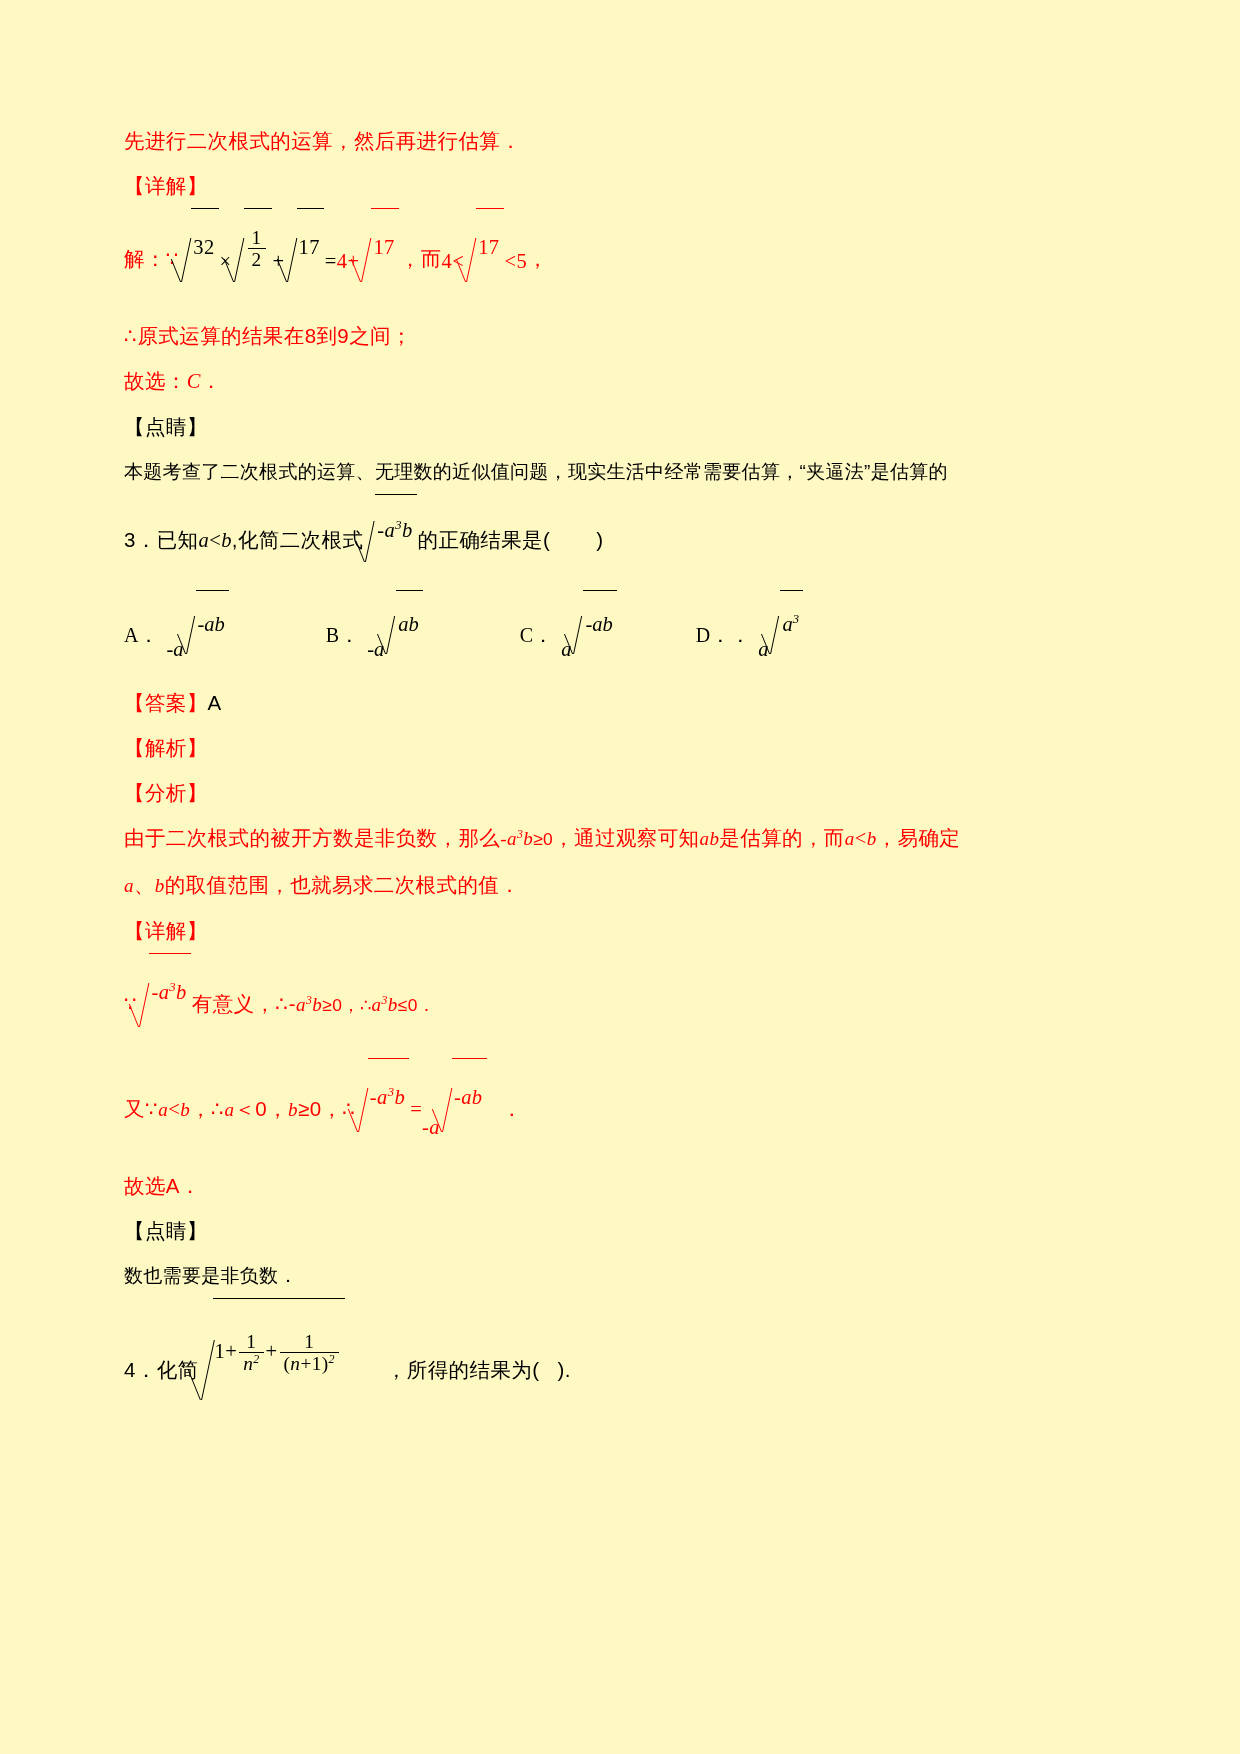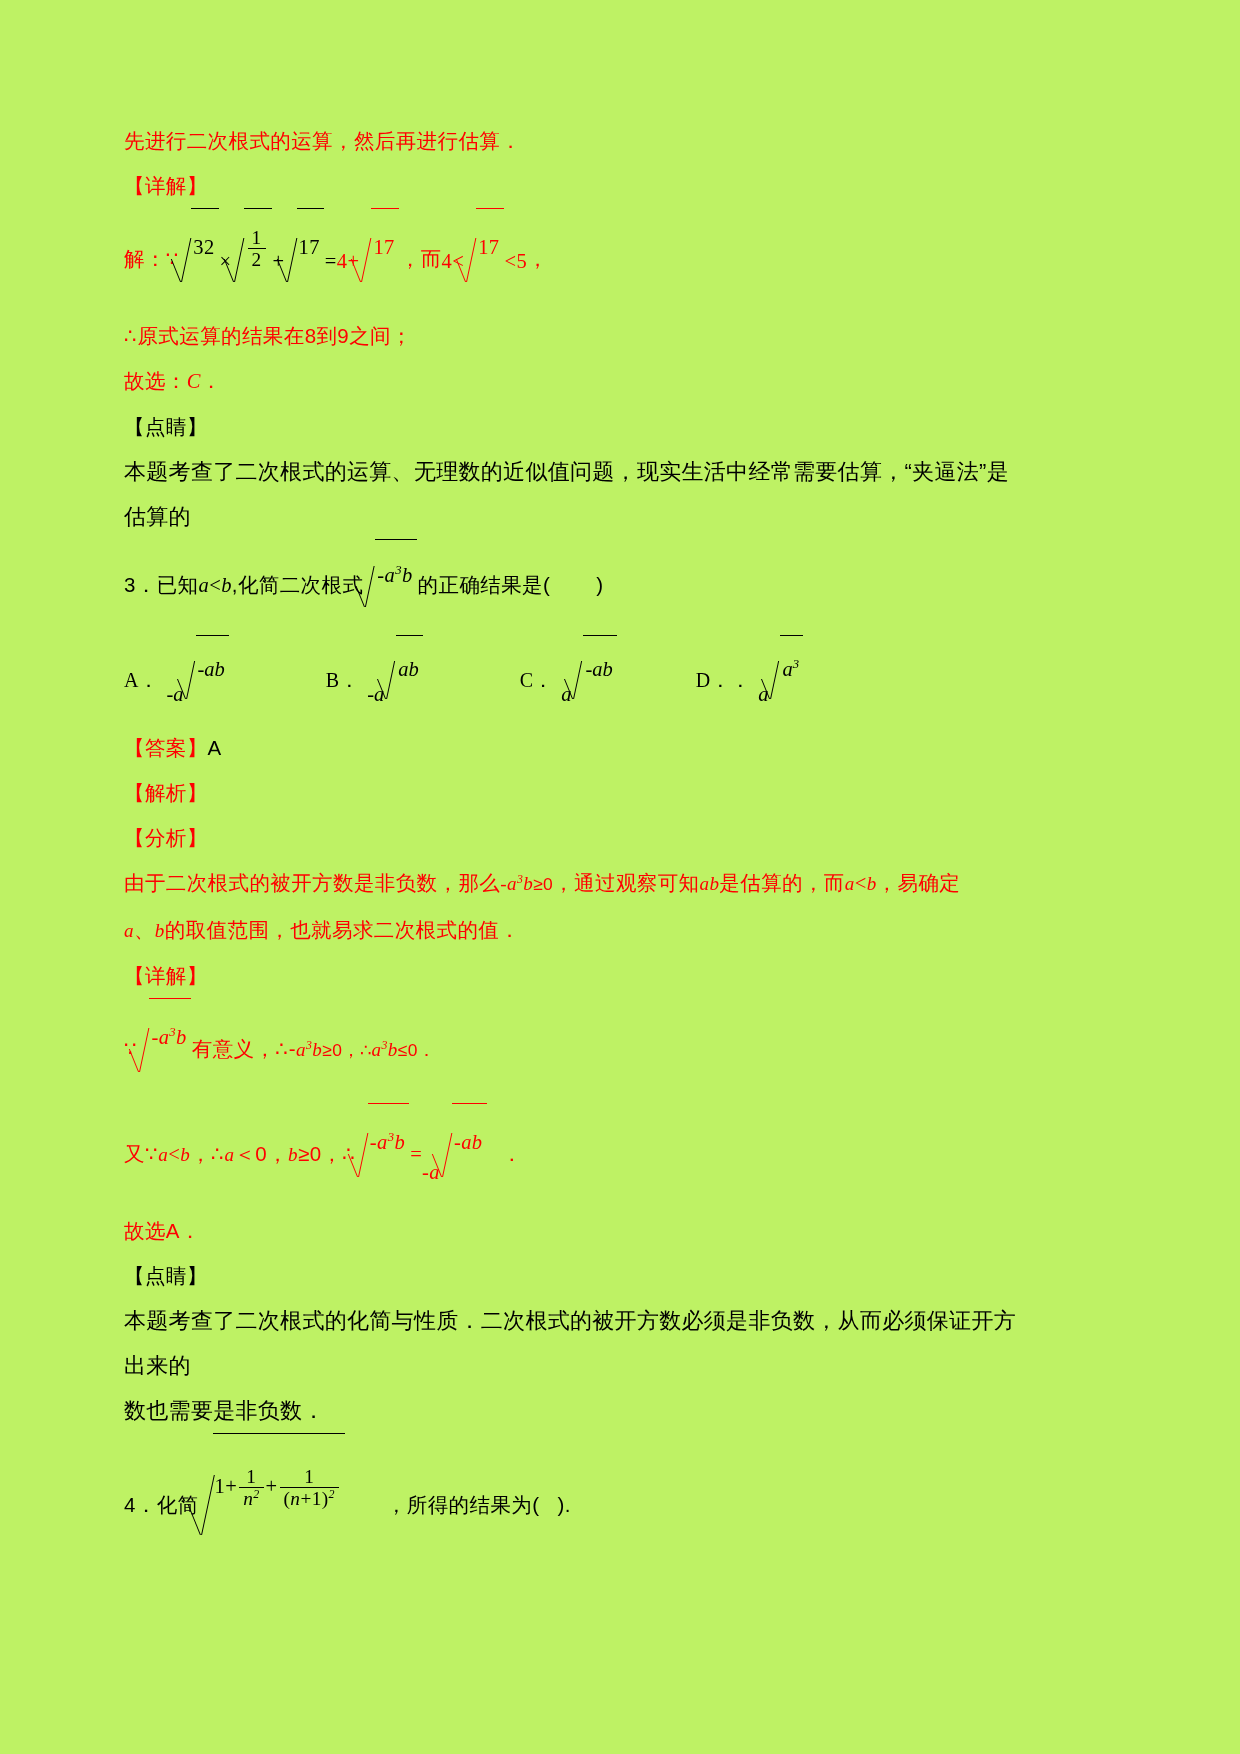--- a/index.html
+++ b/index.html
@@ -8,38 +8,38 @@
     background: #ffffff;
   }
   body {
     font-family: "Liberation Sans", "DejaVu Sans", sans-serif;
     color: #000000;
   }
   .page {
     position: relative;
     width: 1240px;
     height: 1754px;
-    background: #bef264;
+    background: #fef9c3;
     margin: 0 auto;
     overflow: hidden;
   }
   .content {
     position: absolute;
     left: 124px;
     top: 118px;
     width: 900px;
   }
   .line {
     font-size: 20.5px;
     line-height: 45px;
     letter-spacing: 0.4px;
     white-space: nowrap;
   }
   .wrapline {
-    font-size: 22px;
+    font-size: 19px;
     line-height: 45px;
     letter-spacing: 0.3px;
   }
   .red { color: #ff0000; }
   .blk { color: #000000; }
   .tall { line-height: 72px; }
   .tall2 { line-height: 66px; }
   .opt-row {
     display: flex;
     align-items: baseline;
@@ -255,21 +255,20 @@
           </span></span><span class="mo">=</span><span class="math"><span class="mo">-</span><span class="mi">a</span><span class="sqrt">
             <span class="radical"></span>
             <span class="radicand"><span class="mo">-</span><span class="mi">ab</span></span>
           </span></span><span class="gap-sm"></span><span>．</span>
     </div>
 
     <div class="line red">故选A．</div>
 
     <div class="line blk">【点睛】</div>
 
-    <div class="wrapline blk">本题考查了二次根式的化简与性质．二次根式的被开方数必须是非负数，从而必须保证开方出来的</div>
     <div class="wrapline blk">数也需要是非负数．</div>
 
     <div class="line blk" style="line-height:100px;">
       <span>4．化简</span><span class="math"><span class="sqrt">
             <span class="radical" style="width:13px;"></span>
             <span class="radicand"><span class="mn">1</span><span class="mo">+</span><span class="frac">
                 <span class="num mn">1</span>
                 <span class="den"><span class="mi">n</span><sup class="exp">2</sup></span>
               </span><span class="mo">+</span><span class="frac">
                 <span class="num mn">1</span>

